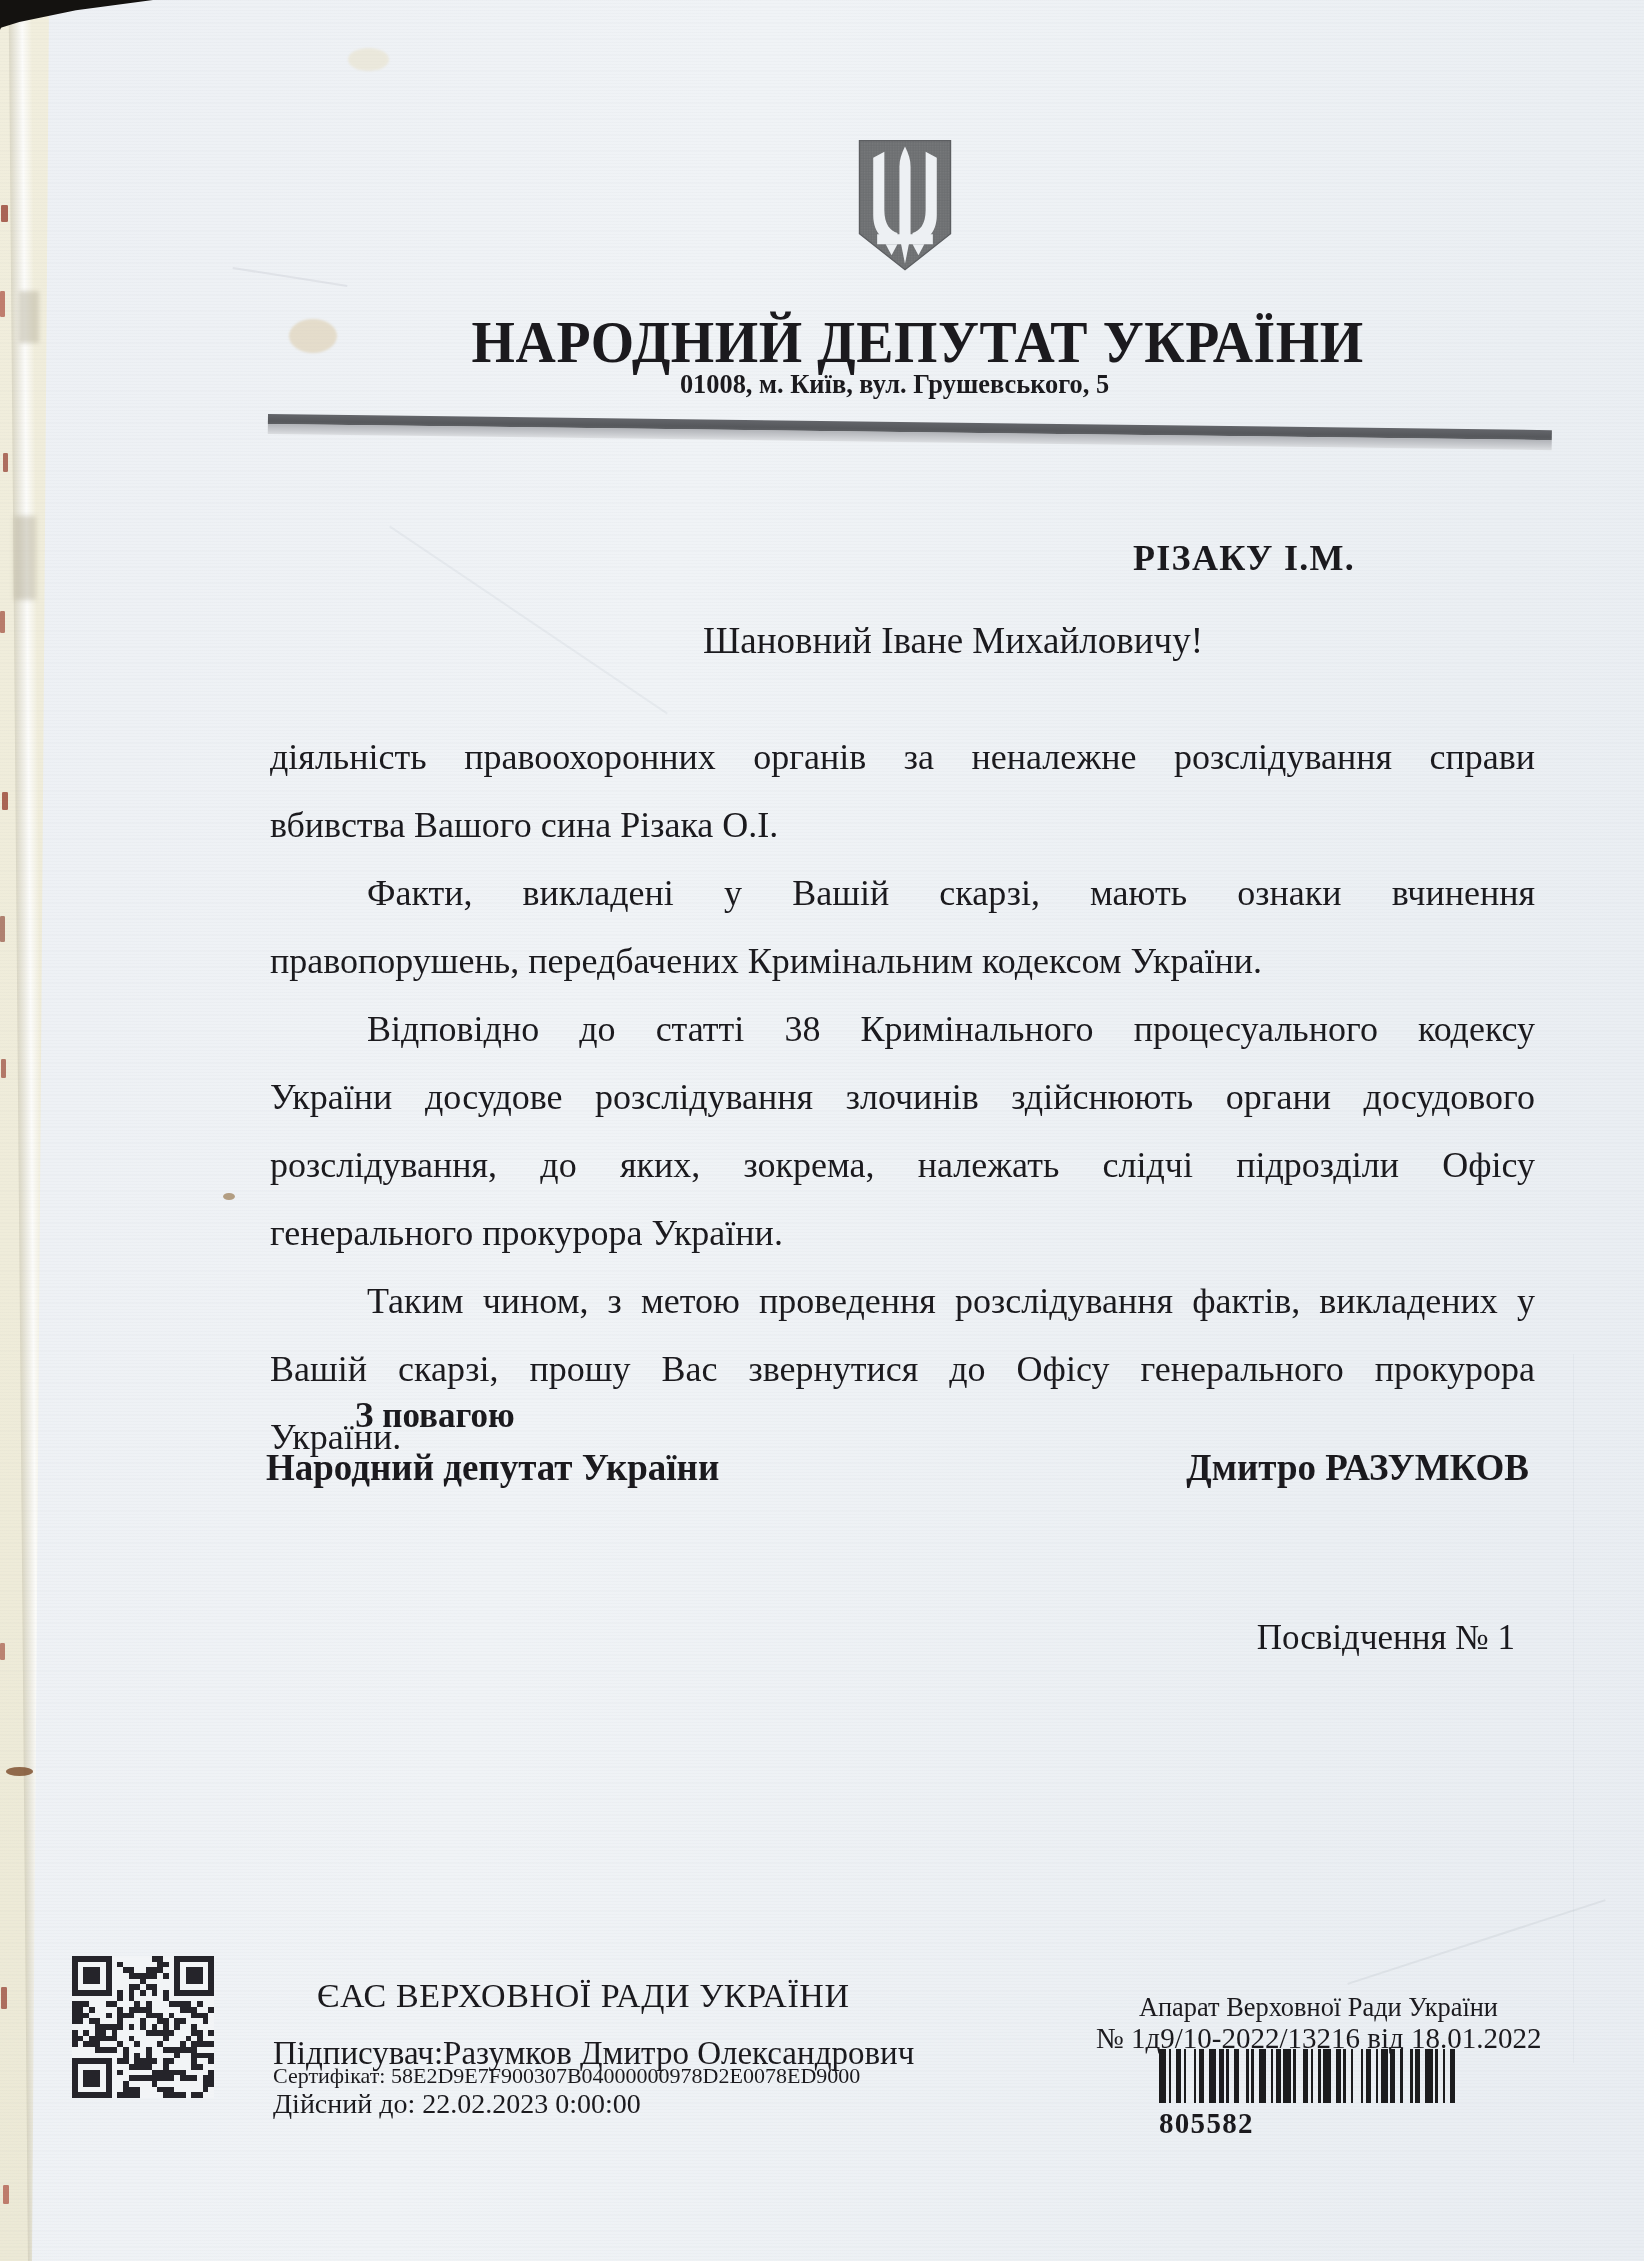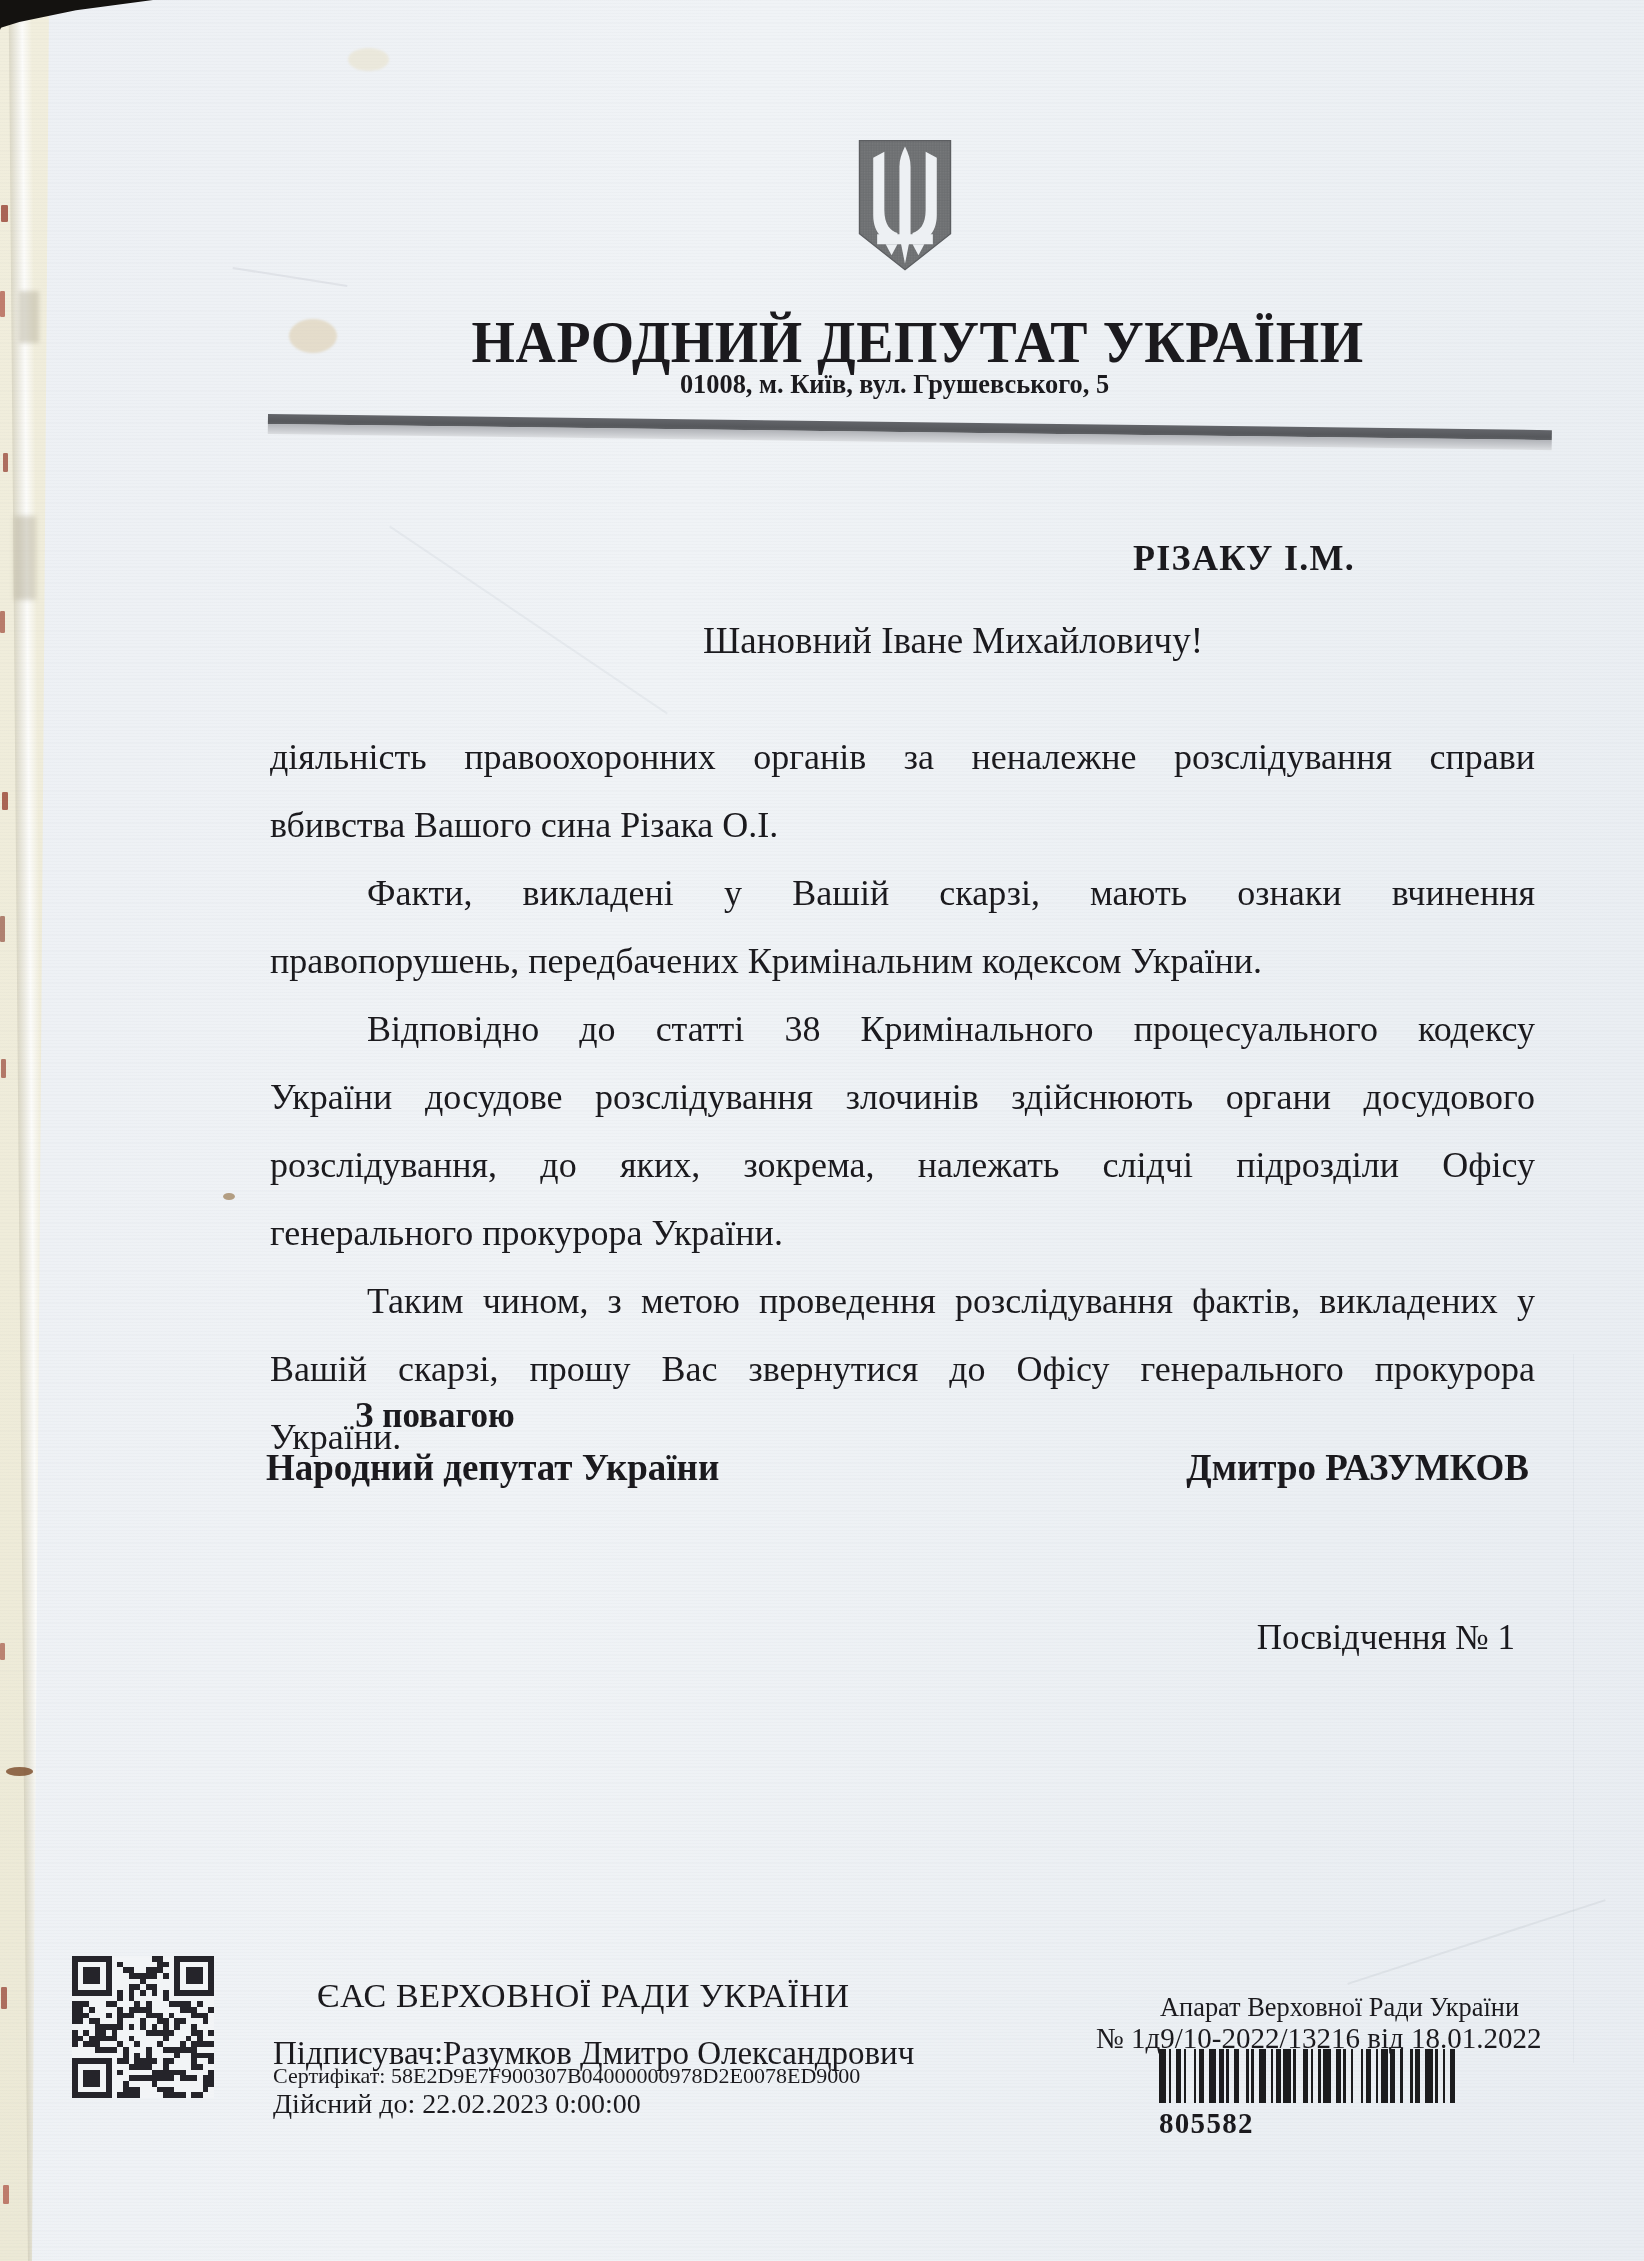--- a/index.html
+++ b/index.html
@@ -71,21 +71,21 @@
     position:absolute;left:72px;top:1956px;width:142px;height:142px;
     display:grid;grid-template-columns:repeat(25,1fr);grid-template-rows:repeat(25,1fr);
     background:#f2f4f6;
   }
   .qr div{background:transparent;}
   .qr div.b{background:#25242a;}
   .eas-label{position:absolute;left:273px;top:1977px;font-size:34px;letter-spacing:0.6px;white-space:nowrap;margin-left:44px;}
   .signer-line{position:absolute;left:273px;top:2035px;font-size:33px;white-space:nowrap;}
   .cert-line{position:absolute;left:273px;top:2063px;font-size:22px;white-space:nowrap;}
   .valid-line{position:absolute;left:273px;top:2088px;font-size:28px;white-space:nowrap;}
-  .registry-org{position:absolute;left:1160px;top:1992px;width:406px;text-align:left;font-size:26.4px;white-space:nowrap;}
+  .registry-org{position:absolute;left:1092px;top:1992px;width:406px;text-align:right;font-size:26.4px;white-space:nowrap;}
   .registry-number{position:absolute;left:1096px;top:2022px;width:432px;text-align:center;font-size:29px;white-space:nowrap;}
   .barcode{position:absolute;left:1159px;top:2049px;width:302px;height:54px;font-size:0;}
   .barcode span{display:inline-block;height:54px;vertical-align:top;}
   .barcode .bar{background:#1c1c1e;}
   .barcode-number{position:absolute;left:1159px;top:2107px;width:302px;text-align:left;font-size:29px;font-weight:bold;letter-spacing:1.3px;}
 </style>
 </head>
 <body>
 
 <div class="side-sheet"></div>

